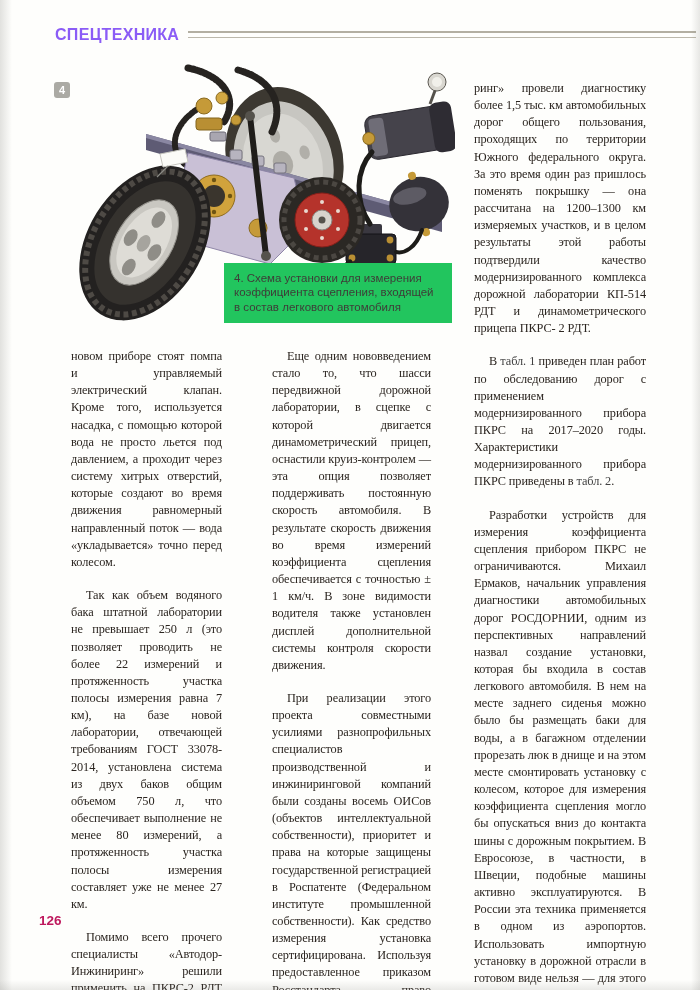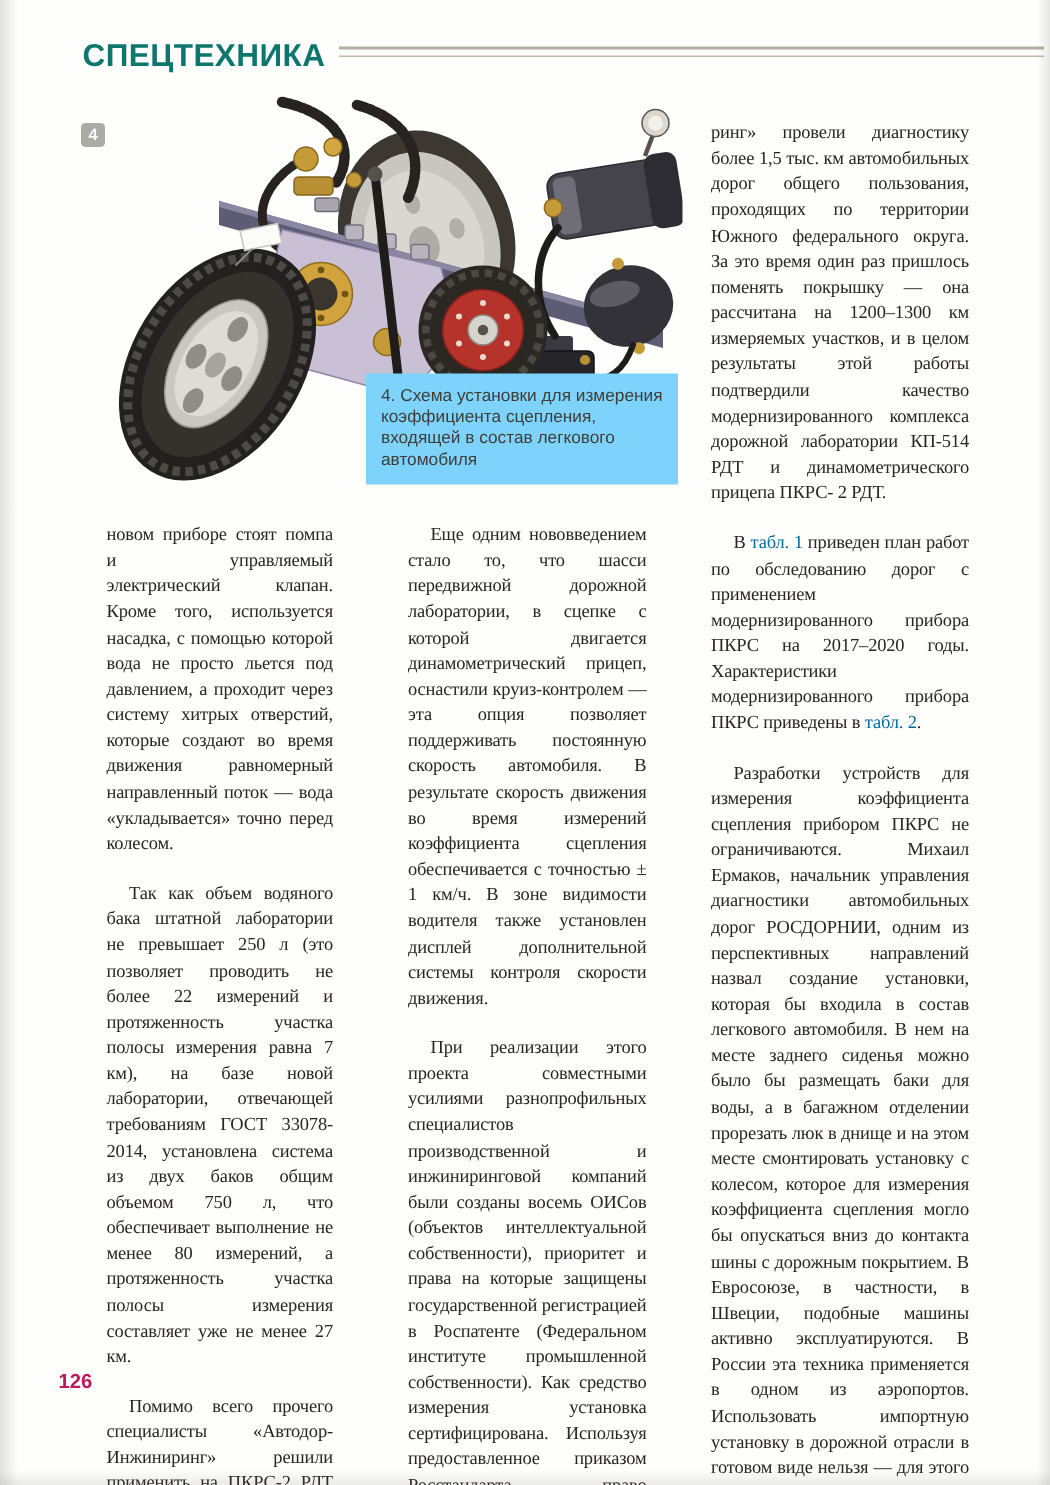--- a/index.html
+++ b/index.html
@@ -11,46 +11,46 @@
     color:#2b2520;
     overflow:hidden;
   }
   .edge { position:absolute; pointer-events:none; z-index:50; }
   #edge-left  { left:0; top:0; bottom:0; width:12px; background:linear-gradient(90deg, rgba(110,110,104,.20), rgba(110,110,104,0)); }
   #edge-right { right:0; top:0; bottom:0; width:9px;  background:linear-gradient(270deg, rgba(110,110,104,.16), rgba(110,110,104,0)); }
   #edge-bottom{ left:0; right:0; bottom:0; height:10px; background:linear-gradient(0deg, rgba(110,110,104,.14), rgba(110,110,104,0)); }
 
   
   .header { position:absolute; left:55px; top:26px; right:4px; display:flex; align-items:flex-start; gap:9px; }
-  .header-title { font-family:"Liberation Sans","DejaVu Sans",sans-serif; font-weight:700; font-size:21px; letter-spacing:.3px; color:#0f766e; white-space:nowrap; }
+  .header-title { font-family:"Liberation Sans","DejaVu Sans",sans-serif; font-weight:700; font-size:16px; letter-spacing:.3px; color:#8b5cf6; white-space:nowrap; }
   .header-rule { flex:1; height:7px; margin-top:5px; border-top:2px solid #b3afa2; border-bottom:1px solid #bcb8ab; }
 
   
   .figure { position:absolute; left:38px; top:58px; width:417px; height:272px; }
   .figure svg { position:absolute; left:0; top:0; width:417px; height:272px; }
   .fig-marker {
     position:absolute; left:16px; top:24px; width:16px; height:16px; z-index:3;
     background:#abaaa4; color:#ffffff; border-radius:3px;
     font:700 11px/16px "Liberation Sans","DejaVu Sans",sans-serif; text-align:center;
   }
   .fig-caption {
-    position:absolute; right:3px; bottom:7px; width:208px; z-index:4;
-    background:#7dd3fc; color:#3e3d38; padding:8px 10px 9px 10px;
+    position:absolute; right:3px; bottom:7px; width:228px; z-index:4;
+    background:#22c55e; color:#3e3d38; padding:8px 10px 9px 10px;
     font-family:"Liberation Sans","DejaVu Sans",sans-serif;
     font-size:11.5px; line-height:14.3px;
   }
 
   
   .col { position:absolute; text-align:justify; font-size:12.3px; line-height:17.15px; letter-spacing:-0.1px; }
   #col-left   { left:55px;  top:332px; width:183px; }
   #col-middle { left:256px; top:332px; width:191px; }
   #col-right  { left:458px; top:64px;  width:204px; }
   .col p { margin:16px; }
   .col p.ind { text-indent:15px; }
-  .tbl-link { color:#0369a1; text-decoration:none; }
+  .tbl-link { color:#404040; text-decoration:none; }
 
   .pagenum {
     position:absolute; left:39px; top:913px;
     font:700 13.5px "Liberation Sans","DejaVu Sans",sans-serif; color:#be185d;
   }
 </style>
 </head>
 <body>
 
 <div class="edge" id="edge-left"></div>

